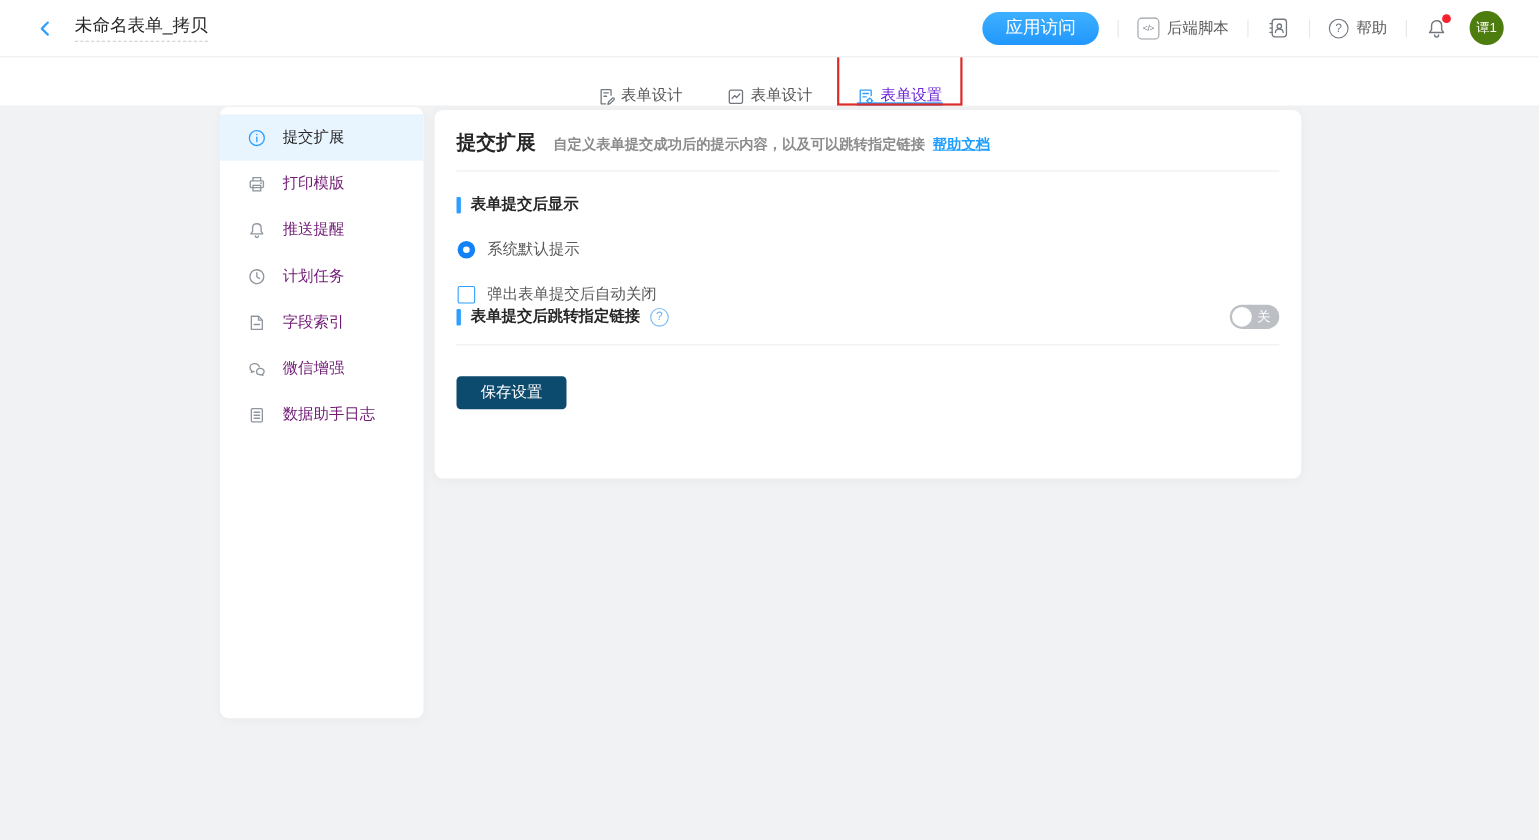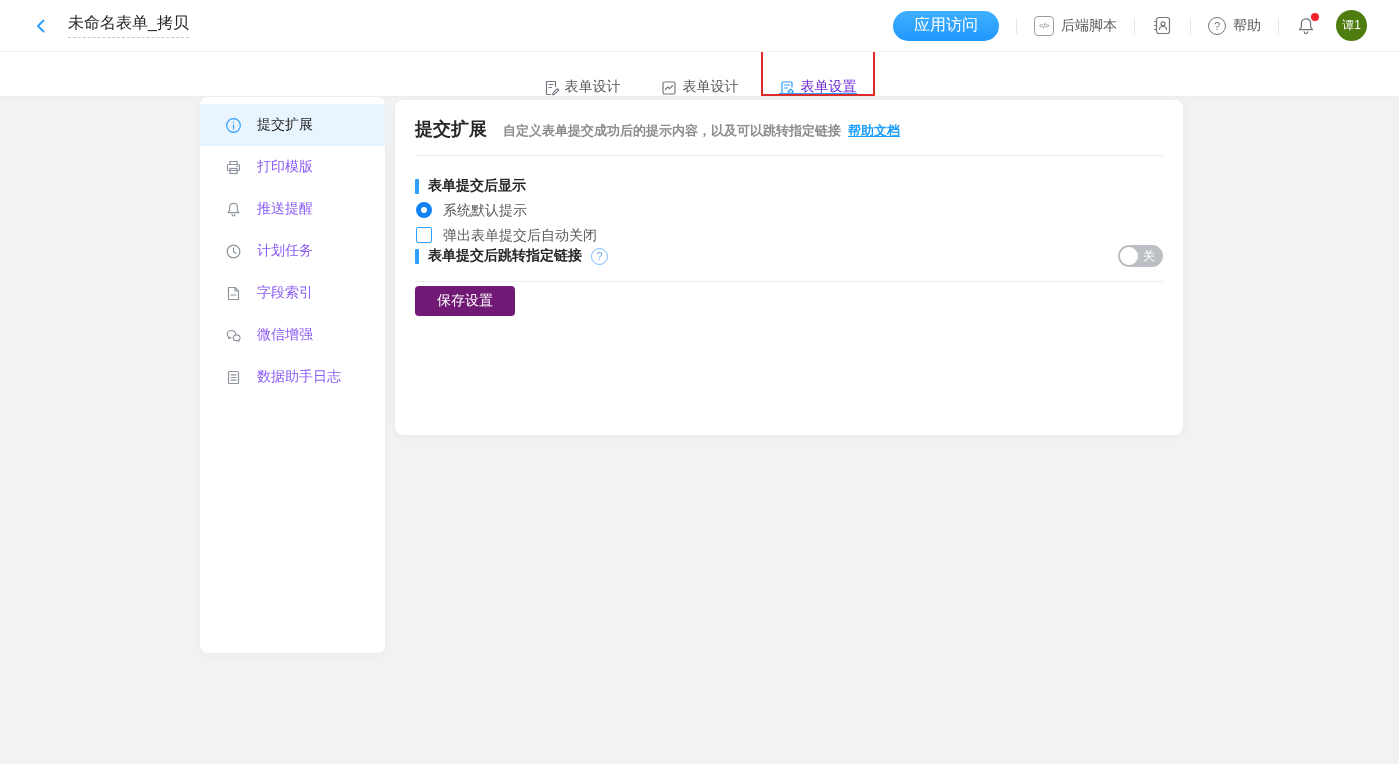--- a/index.html
+++ b/index.html
@@ -65,39 +65,39 @@
     border:2px solid #dd2b2b; pointer-events:none; z-index:6;
   }
   
   .sidebar {
     position:absolute; left:200px; top:97px; width:185px; height:556px;
     background:#fff; border-radius:8px; overflow:hidden;
     box-shadow:0 2px 10px rgba(0,0,0,0.03); padding-top:7px;
   }
   .side-item {
     height:42px; display:flex; align-items:center; padding-left:25px; gap:15px;
-    font-size:14px; color:#8b5cf6; cursor:pointer;
+    font-size:14px; color:#701a75; cursor:pointer;
   }
   .side-item.active { background:#e8f4fe; color:#262626; }
   .side-item svg { flex:none; }
   
   .panel {
     position:absolute; left:395px; top:100px; width:788px; height:335px;
     background:#fff; border-radius:8px; box-shadow:0 2px 12px rgba(0,0,0,0.04);
     padding:0 20px;
   }
   .panel-head { display:flex; align-items:baseline; padding-top:17px; }
   .panel-title { font-size:18px; font-weight:bold; color:#262626; }
   .panel-sub { font-size:13px; color:#8c8c8c; margin-left:16px; font-weight:bold; }
   .panel-link { font-size:13px; color:#1e9fff; margin-left:7px; text-decoration:underline; font-weight:bold; cursor:pointer; }
   .hr { border:none; border-top:1px solid #ebedf0; margin-top:14px; }
   .sec-head { display:flex; align-items:center; margin-top:21px; }
   .sec-bar { width:4px; height:15px; background:#2e9fff; margin-right:9px; border-radius:1px; }
   .sec-title { font-size:14px; font-weight:bold; color:#262626; }
-  .opt-row { display:flex; align-items:flex-start; margin-top:7px; margin-left:1px; cursor:pointer; }
+  .opt-row { display:flex; align-items:center; margin-top:23px; margin-left:1px; cursor:pointer; }
   .opt-row:first-of-type { margin-top:19px; }
   .radio { width:16px; height:16px; border-radius:50%; margin-right:11px; background:#fff; }
   .radio.checked { border:5px solid #1282f6; }
   .radio.unchecked { border:1px solid #c4c8cc; }
   .checkbox { width:16px; height:16px; border:1.5px solid #2e9fff; border-radius:2px; background:#fff; margin-right:11px; }
   .opt-label { font-size:14px; color:#595959; }
   .sec2-row { display:flex; align-items:center; }
   .q-icon {
     width:17px; height:17px; border:1px solid #7abaf7; border-radius:50%;
     color:#69aef0; font-size:11px; display:flex; align-items:center; justify-content:center;
@@ -109,22 +109,22 @@
   }
   .toggle-knob {
     position:absolute; left:2px; top:2px; width:18px; height:18px;
     border-radius:50%; background:#fff;
   }
   .toggle-label {
     position:absolute; right:8px; top:50%; transform:translateY(-50%);
     color:#fff; font-size:12px;
   }
   .save-btn {
-    margin-top:4px; width:100px; height:30px; border:none; border-radius:4px;
-    background:#701a75; color:#fff; font-size:14px; cursor:pointer; font-family:inherit;
+    margin-top:28px; width:100px; height:30px; border:none; border-radius:4px;
+    background:#0c4a6e; color:#fff; font-size:14px; cursor:pointer; font-family:inherit;
   }
 </style>
 </head>
 <body>
 
 <div class="header">
   <span class="back-btn">
     <span style="display:flex">
       <svg width="18" height="18" viewBox="0 0 18 18" fill="none">
         <path d="M11.5 3.5 L6 9 L11.5 14.5" stroke="#2e9fff" stroke-width="2" stroke-linecap="round" stroke-linejoin="round"></path>

